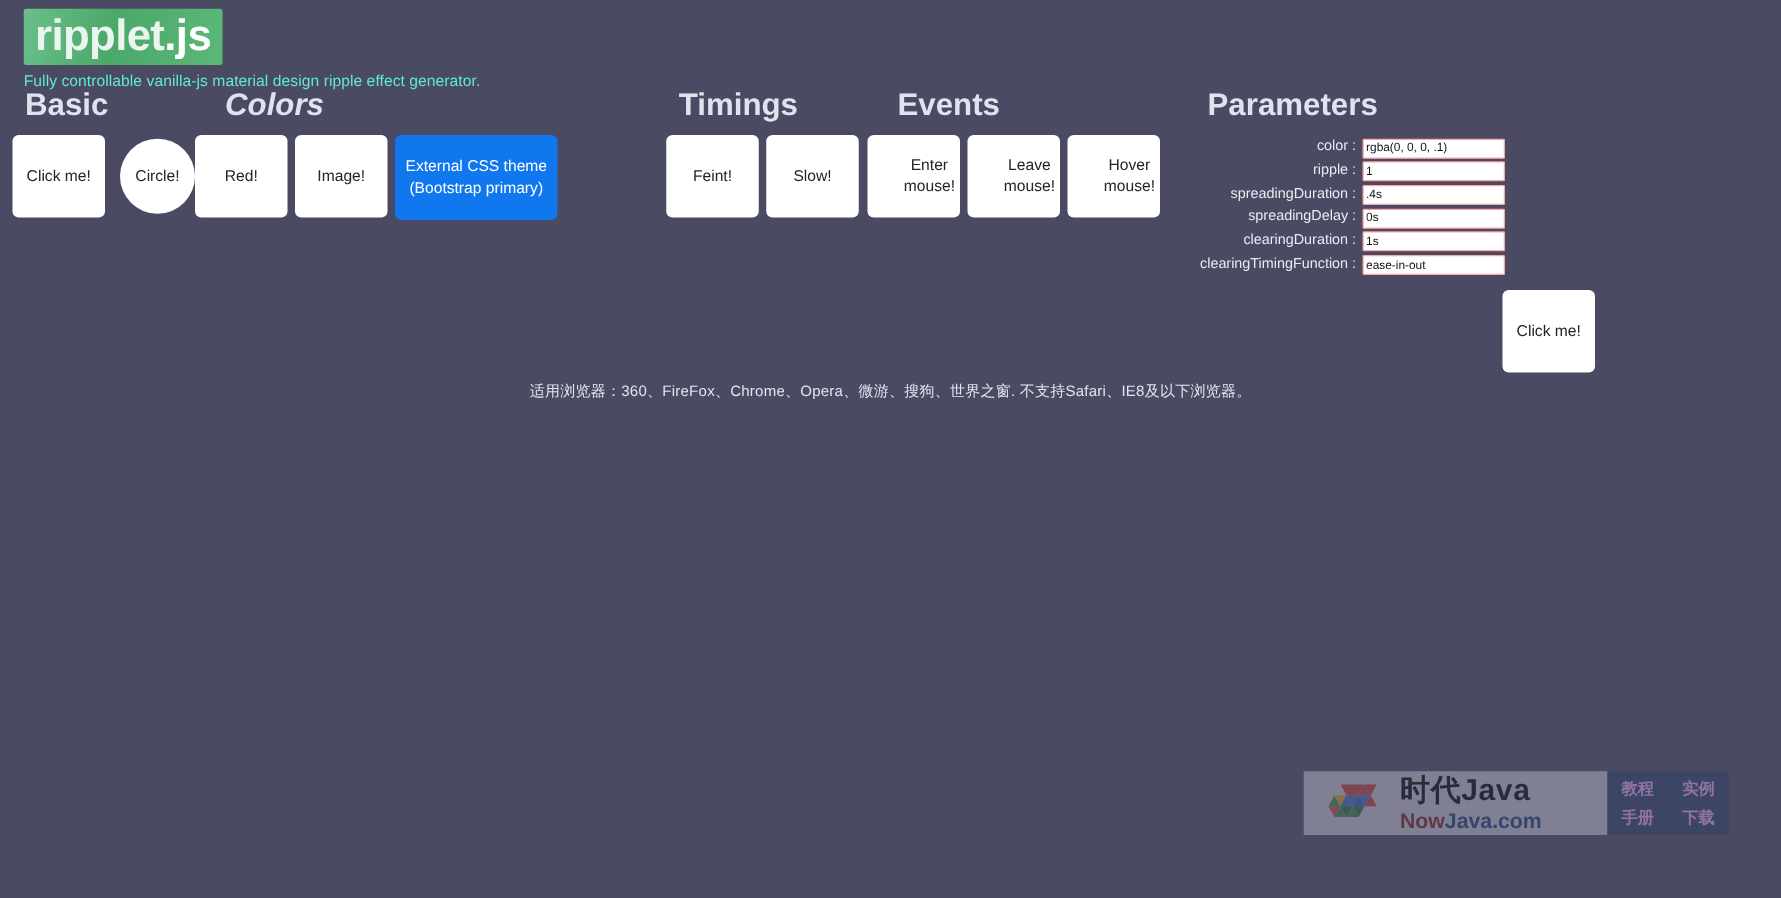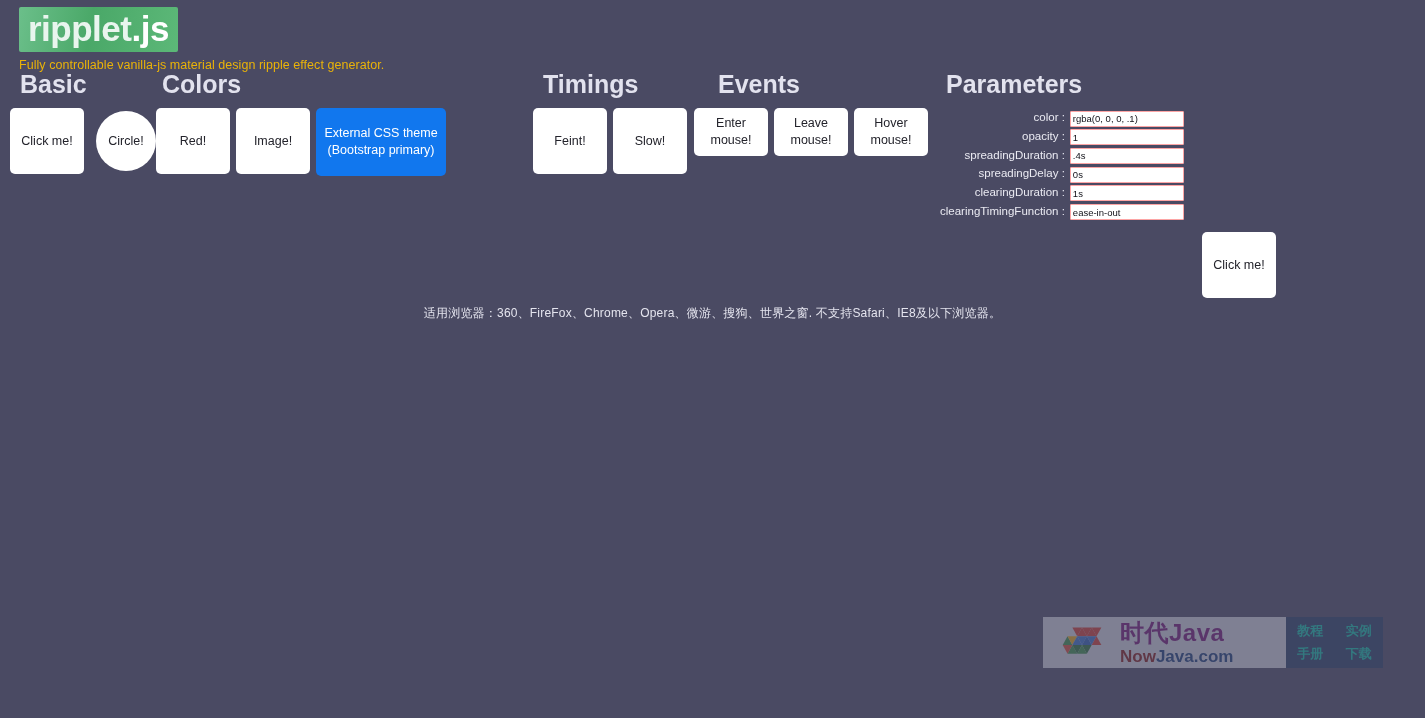--- a/index.html
+++ b/index.html
@@ -32,21 +32,21 @@
     font-weight: bold;
     letter-spacing: -0.5px;
     color: #e9f5ee;
   }
   #logo-text .dotjs {
     color: #ffffff;
   }
   #tagline {
     margin-top: 6px;
     font-size: 12.5px;
-    color: #eab308;
+    color: #5eead4;
     letter-spacing: 0.05px;
   }
 
   
   #sections {
     position: absolute;
     top: 72px;
     left: 0;
     width: 1425px;
   }
@@ -97,32 +97,33 @@
   .btn.wide {
     width: 130px;
     height: 68px;
     background: #1177ee;
     color: #ffffff;
     font-size: 12.5px;
     line-height: 1.35;
   }
   .btn.events {
     width: 74px;
-    height: 48px;
+    height: 66px;
+    justify-content: flex-end;
   }
 
   
   #sec-basic      { left: 10px;  }
   #sec-colors     { left: 156px; }
   #sec-timings    { left: 533px; }
   #sec-events     { left: 694px; }
-  #sec-parameters { left: 940px; }
+  #sec-parameters { left: 960px; }
 
   #sec-basic .section-title   { margin-left: 10px; }
-  #sec-colors .section-title  { margin-left: 6px; }
+  #sec-colors .section-title  { margin-left: 24px; font-style: italic; }
   #sec-timings .section-title { margin-left: 10px; }
   #sec-events .section-title  { margin-left: 24px; }
   #sec-parameters .section-title { margin-left: 6px; }
 
   
   #param-table {
     border-collapse: collapse;
   }
   #param-table td {
     padding: 0;
@@ -202,21 +203,21 @@
     height: 40px;
     margin-right: 8px;
     flex: none;
   }
   #wm-titles {
     line-height: 1;
   }
   #wm-title-cn {
     font-size: 24px;
     font-weight: bold;
-    color: #701a75;
+    color: #000000;
     letter-spacing: 0.5px;
   }
   #wm-title-en {
     font-size: 17px;
     font-weight: bold;
     margin-top: 3px;
     color: #1d3f78;
   }
   #wm-title-en .now {
     color: #7f1d1d;
@@ -226,21 +227,21 @@
     background: #2b3f63;
     display: grid;
     grid-template-columns: 1fr 1fr;
     align-content: center;
     justify-items: center;
     row-gap: 5px;
     padding: 4px 0;
     box-sizing: border-box;
   }
   #wm-links span {
-    color: #14b8a6;
+    color: #f0abfc;
     font-size: 13px;
     font-weight: bold;
   }
 </style>
 </head>
 <body>
 
 <div id="header">
   <div id="logo-box">
     <span id="logo-text"><span>ripplet</span><span class="dotjs">.js</span></span>
@@ -306,21 +307,21 @@
 
   <div class="section" id="sec-parameters">
     <div class="section-title">Parameters</div>
     <table id="param-table">
       <tbody>
         <tr>
           <td class="param-label">color :</td>
           <td><input class="param-input" type="text" value="rgba(0, 0, 0, .1)" style=""></td>
         </tr>
         <tr>
-          <td class="param-label">opacity :</td>
+          <td class="param-label">ripple :</td>
           <td><input class="param-input" type="text" value="1" style=""></td>
         </tr>
         <tr>
           <td class="param-label">spreadingDuration :</td>
           <td><input class="param-input" type="text" value=".4s" style=""></td>
         </tr>
         <tr>
           <td class="param-label">spreadingDelay :</td>
           <td><input class="param-input" type="text" value="0s" style=""></td>
         </tr>

